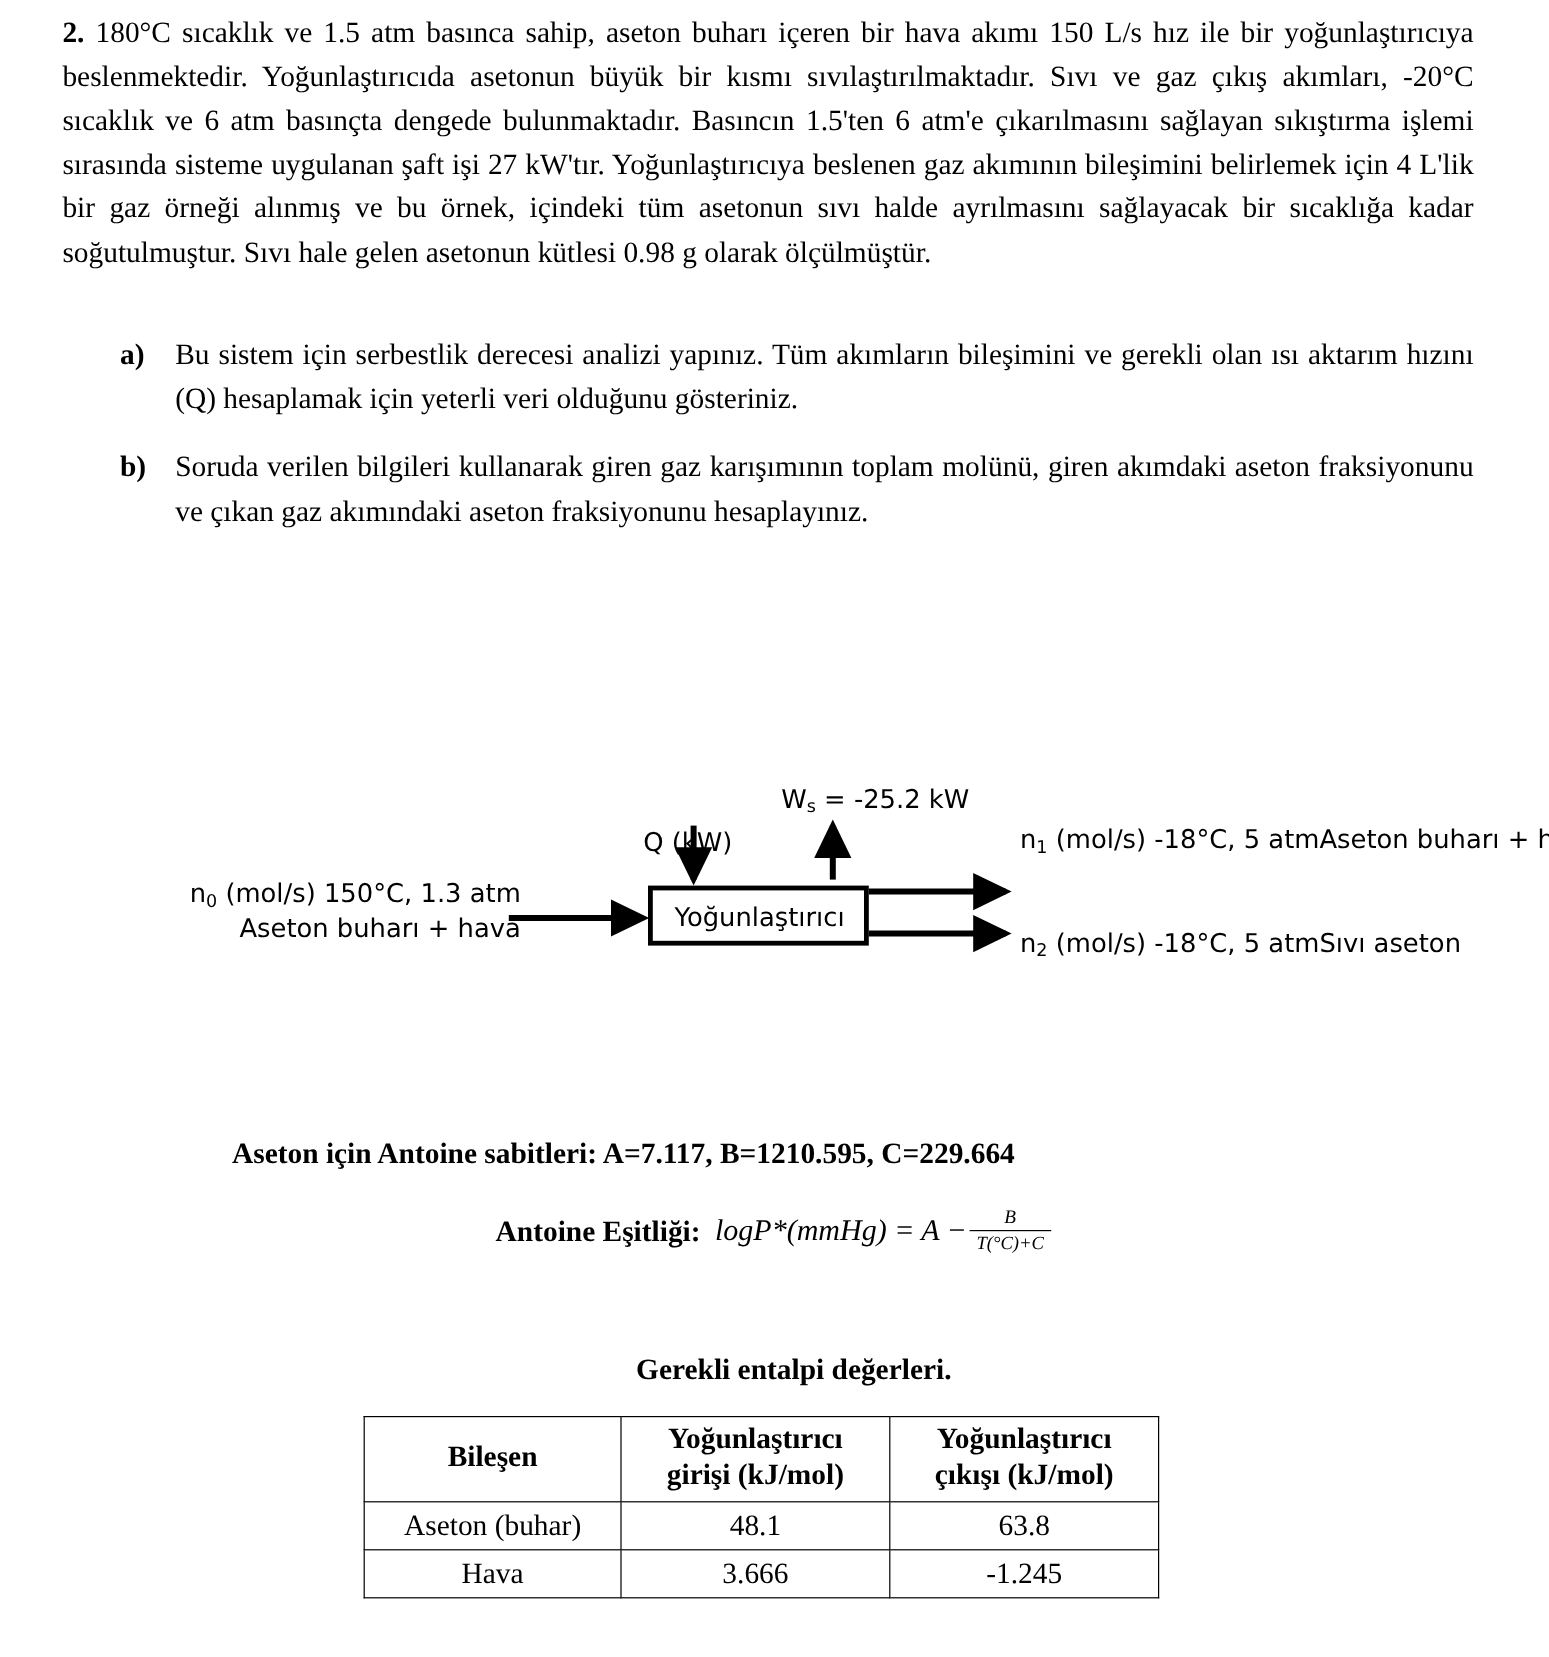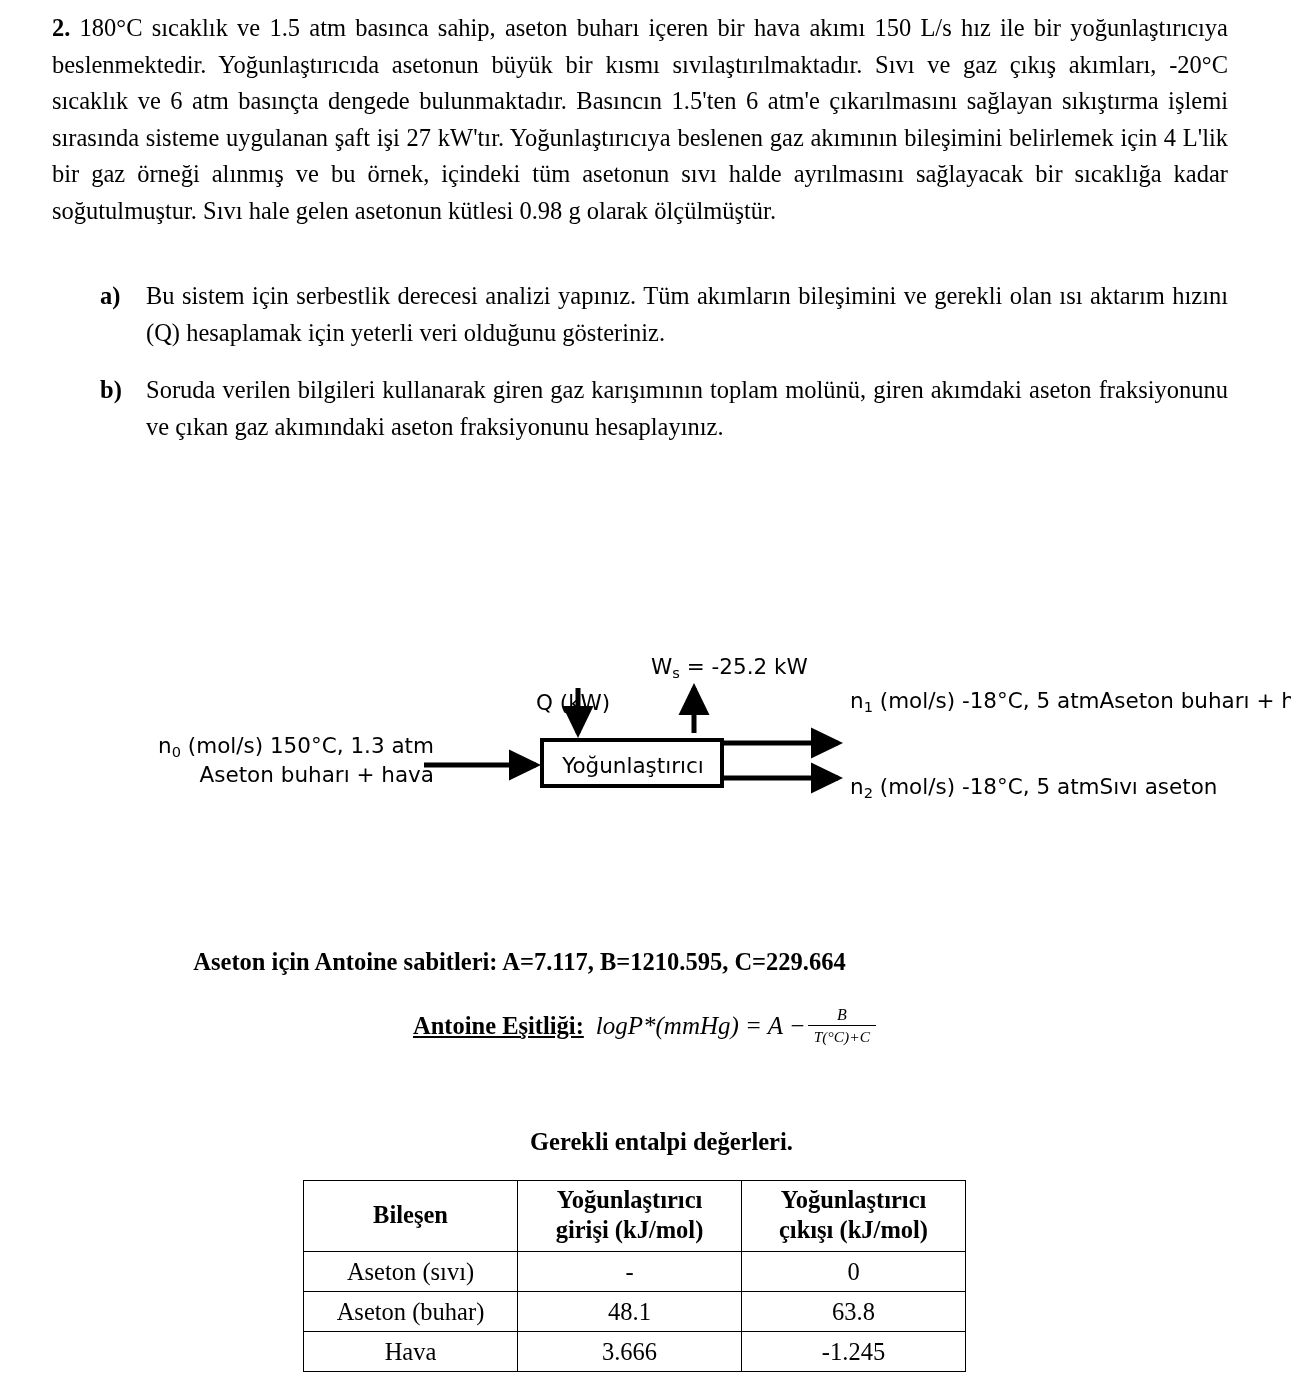--- a/index.html
+++ b/index.html
@@ -123,21 +123,20 @@
     position: absolute;
     left: 0;
     top: 1008px;
     width: 1291px;
     text-align: center;
     font-size: 24.5px;
   }
   .antoine-eq .eqlabel {
     font-weight: bold;
     margin-right: 12px;
-    text-decoration: underline;
   }
   .antoine-eq .math {
     font-style: italic;
     font-size: 25px;
     white-space: nowrap;
   }
   .frac {
     display: inline-block;
     vertical-align: middle;
     text-align: center;
@@ -273,25 +272,20 @@
         <span>girişi (kJ/mol)</span>
       </th>
       <th class="col-out">
         <span>Yoğunlaştırıcı</span><br>
         <span>çıkışı (kJ/mol)</span>
       </th>
     </tr>
   </thead>
   <tbody>
     <tr>
-      <td>Aseton (sıvı)</td>
-      <td>-</td>
-      <td>0</td>
-    </tr>
-    <tr>
       <td>Aseton (buhar)</td>
       <td>48.1</td>
       <td>63.8</td>
     </tr>
     <tr>
       <td>Hava</td>
       <td>3.666</td>
       <td>-1.245</td>
     </tr>
   </tbody>

